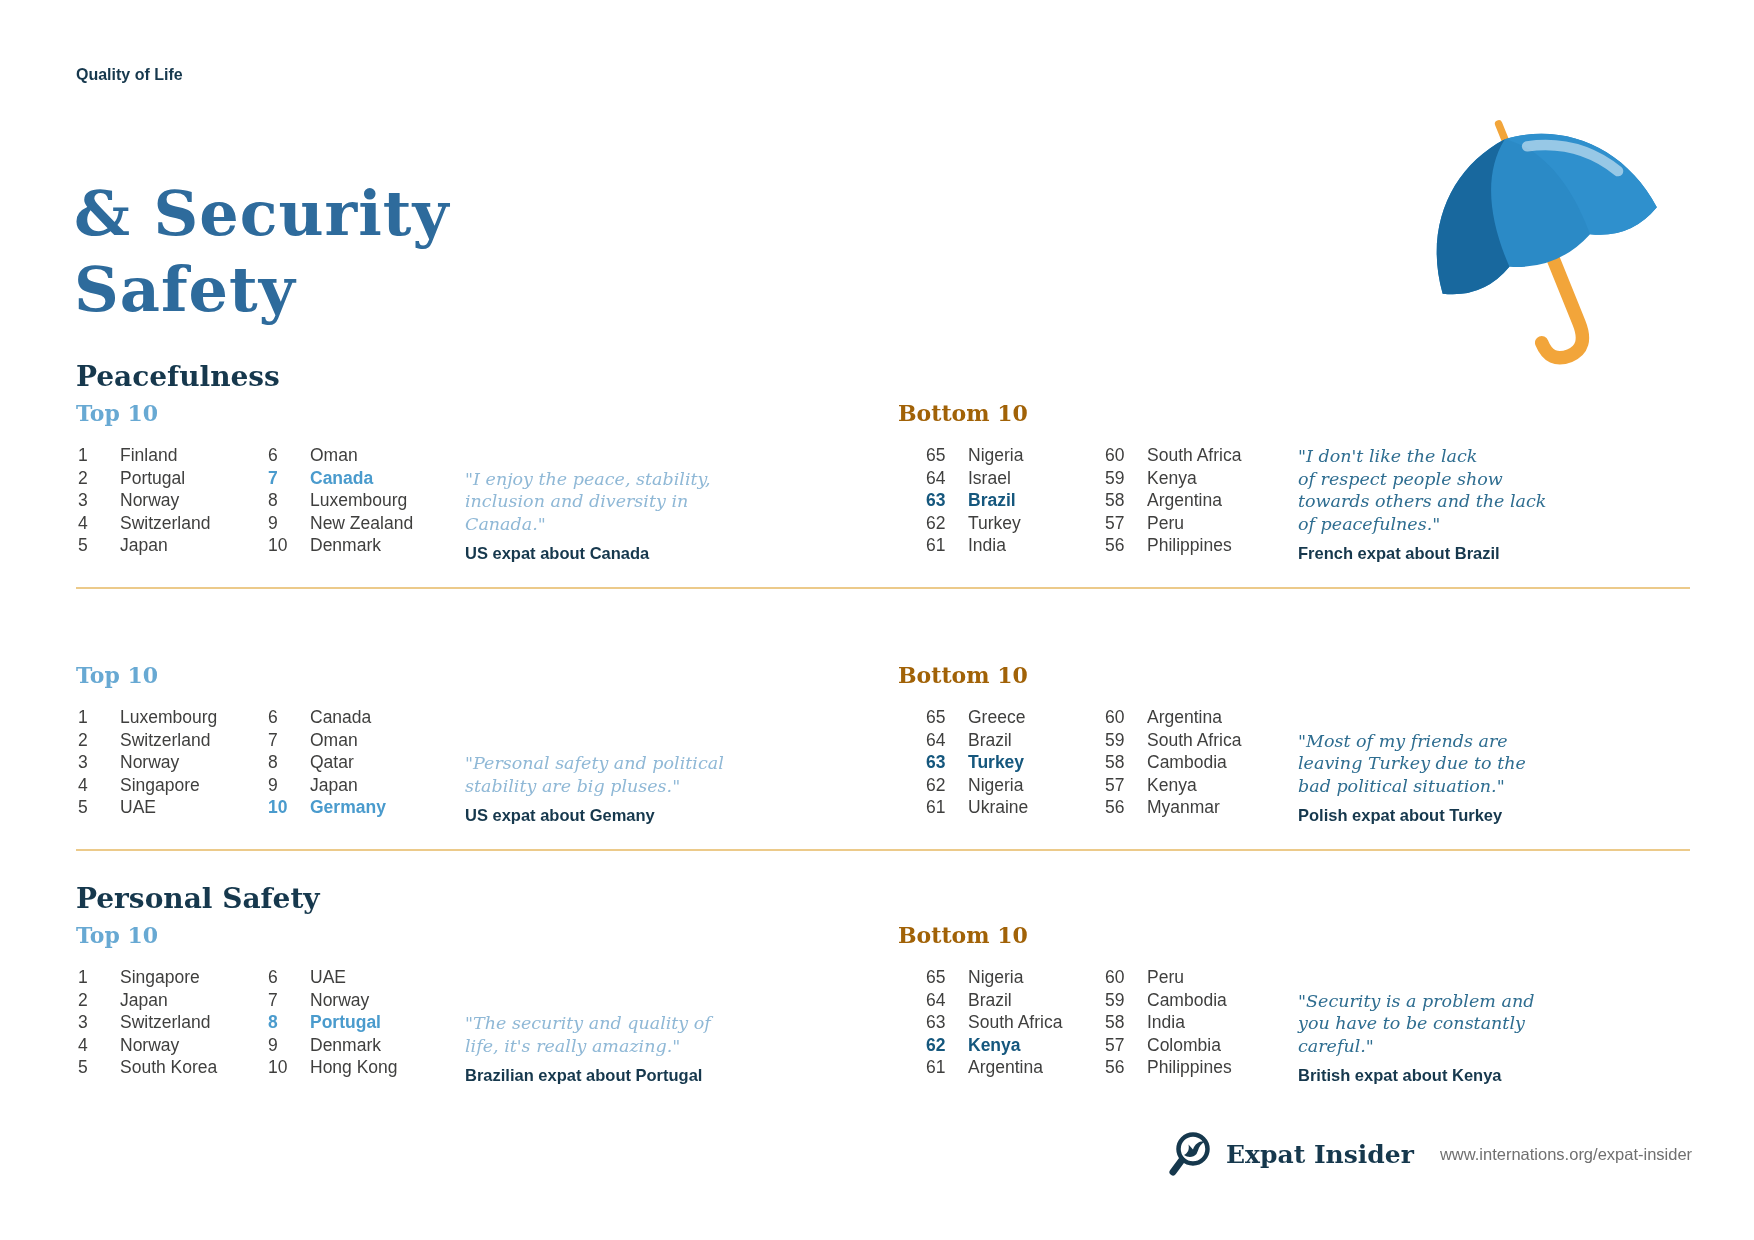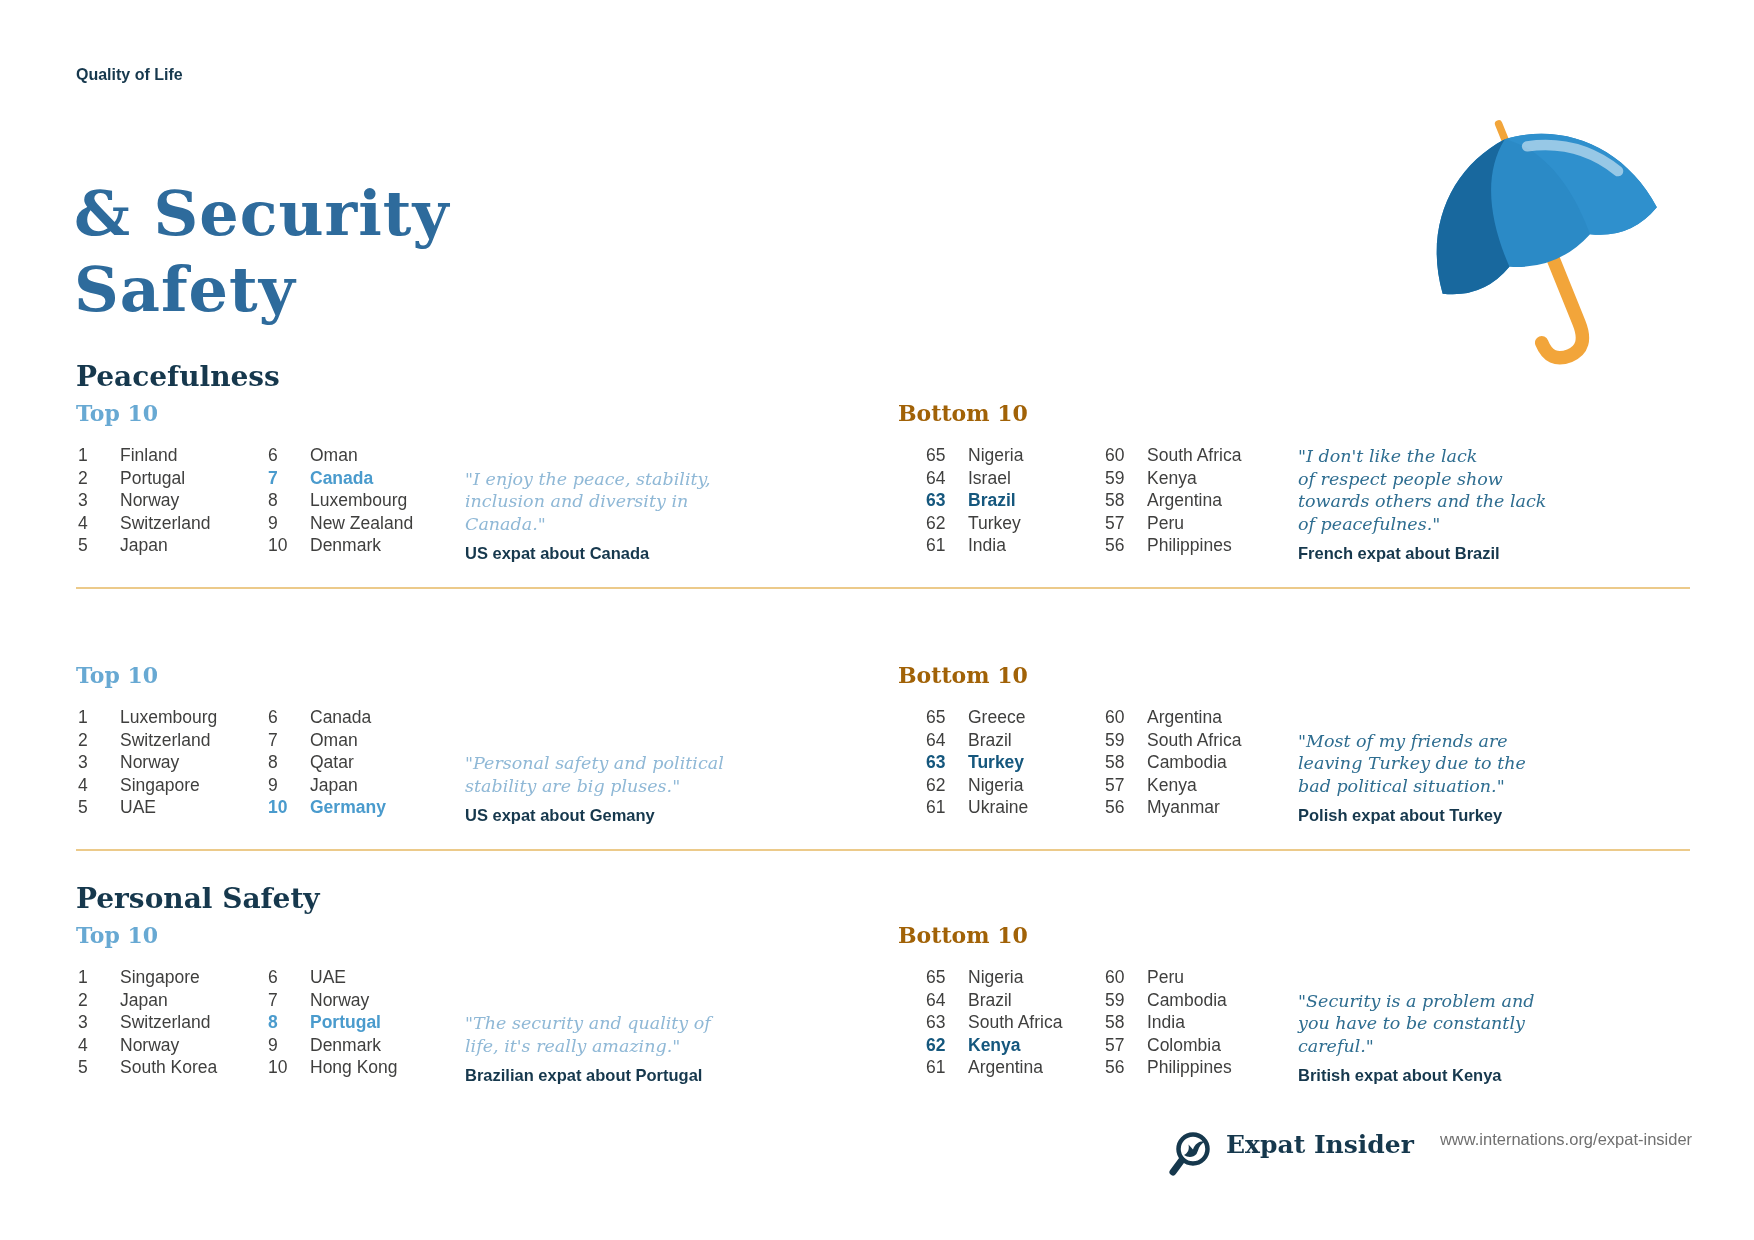--- a/index.html
+++ b/index.html
@@ -30,21 +30,21 @@
   .row.hl-b{color:#15577d;font-weight:bold;}
 
   .mq{position:absolute;left:465px;bottom:2px;}
   .rq{position:absolute;left:1298px;bottom:2px;}
   .quote{font-family:"DejaVu Serif",serif;font-style:italic;font-size:17.5px;line-height:22.5px;white-space:nowrap;}
   .q-light{color:#8fb8d6;}
   .q-dark{color:#2e6d90;}
   .attr{font-family:"Liberation Sans",sans-serif;font-weight:bold;font-size:16.5px;color:#16384d;
         margin-top:9px;white-space:nowrap;}
 
-  .footer{position:absolute;left:1168px;top:1130px;display:flex;}
+  .footer{position:absolute;left:1168px;top:1130px;display:flex;align-items:center;}
   .brand{font-family:"DejaVu Serif",serif;font-weight:bold;font-size:25px;color:#16384d;margin-left:12px;}
   .url{font-size:16.5px;color:#707070;margin-left:26px;}
 </style>
 </head>
 <body>
 
 <div class="page">
 
   <div class="eyebrow">Quality of Life</div>
 

